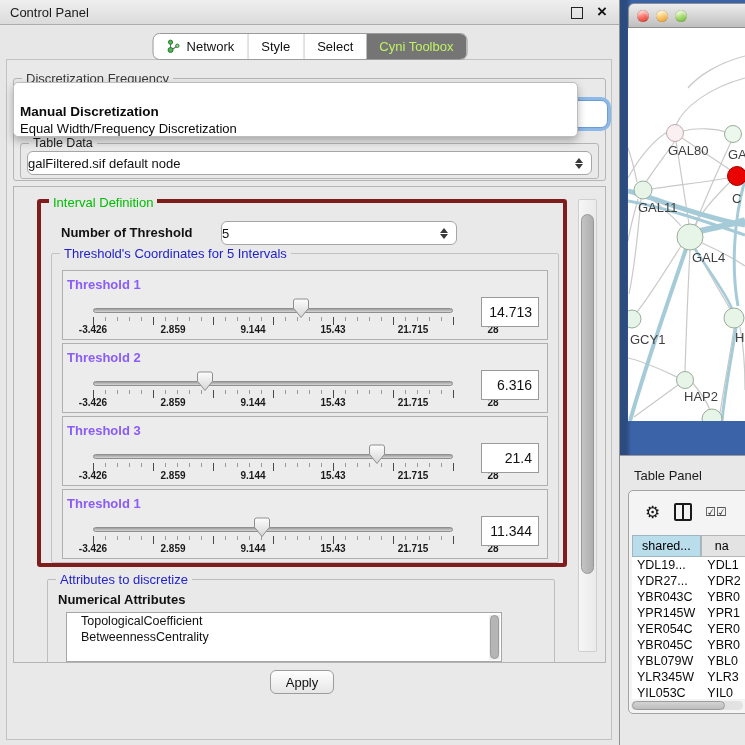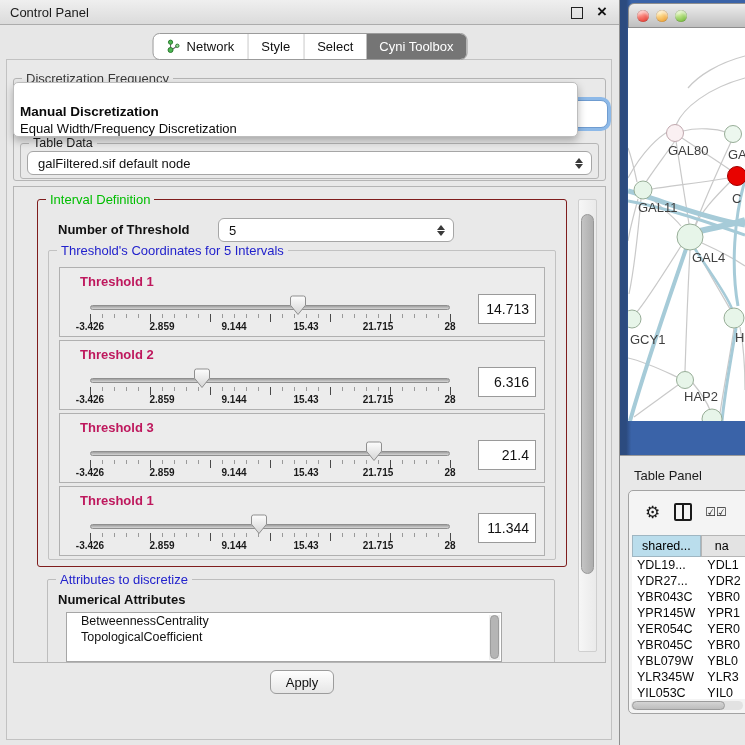--- a/index.html
+++ b/index.html
@@ -11,68 +11,68 @@
   #control-panel{position:absolute;left:0;top:0;width:620px;height:745px;background:#E7E7E7;border-right:1px solid #8F8F8F;box-sizing:border-box;}
   #cp-titlebar{position:absolute;left:0;top:0;width:100%;height:25px;background:linear-gradient(#EFEFEF,#DBDBDB);border-bottom:1px solid #ACACAC;box-sizing:border-box;}
   #cp-title{position:absolute;left:10px;top:5px;font-size:13px;color:#1B1B1B;}
   #cp-float{position:absolute;right:36px;top:7px;width:10px;height:10px;border:1.6px solid #222;background:transparent;cursor:pointer;}
   #cp-close{position:absolute;right:12px;top:1px;font-size:17px;font-weight:900;color:#111;cursor:pointer;line-height:22px;}
   #cp-inner{position:absolute;left:6px;top:59px;width:606px;height:681px;border:1px solid #C2C2C2;background:#E9E9E9;box-sizing:border-box;}
 
   
   #top-tabs{position:absolute;left:310px;top:33px;transform:translateX(-50%);display:inline-flex;background:#FFF;border:1px solid #9B9B9B;border-radius:7px;overflow:hidden;height:25px;z-index:3;}
   .tab{display:flex;align-items:center;padding:0 13px;font-size:13px;color:#111;white-space:nowrap;cursor:pointer;}
-  .tab.selected{background:#757575;color:#ffffff;text-align:right;}
+  .tab.selected{background:#757575;color:#bef264;text-align:right;}
   .tab.divided{border-left:1px solid #C9C9C9;}
   .tab .tab-icon{margin-right:6px;display:inline-flex;}
 
   
   .group{position:absolute;border:1px solid #B5B5B5;border-radius:3px;box-sizing:border-box;}
   .group-title{position:absolute;top:-8px;left:8px;background:#E9E9E9;padding:0 4px;font-size:13px;white-space:nowrap;}
   #algo-group{left:13px;top:78px;width:593px;height:103px;}
   #algo-group .group-title{color:#3A3A3A;}
   #algo-combo-sliver{position:absolute;left:28px;top:21px;width:564px;height:26px;border-radius:7px;background:#FFF;border:1px solid #6F9CD0;box-shadow:0 0 0 3px #8DB9E8;z-index:1;}
   #tabledata-group{left:20px;top:143px;width:579px;height:36px;border:1px solid #B5B5B5;border-radius:3px;position:absolute;box-sizing:border-box;}
   #tabledata-group .group-title{color:#1A1A1A;font-size:12.5px;}
 
   .combo{background:#FFF;border:1px solid #A6A6A6;border-radius:6px;display:flex;align-items:center;box-sizing:border-box;cursor:pointer;}
-  .combo .combo-text{flex:1;font-size:13px;color:#111;padding-left:10px;overflow:hidden;white-space:nowrap;}
+  .combo .combo-text{flex:1;font-size:13px;color:#111;overflow:hidden;white-space:nowrap;}
   .spinner{width:16px;display:flex;flex-direction:column;align-items:center;justify-content:center;gap:1px;margin-right:4px;}
   .spinner i{display:block;width:0;height:0;border-left:4px solid transparent;border-right:4px solid transparent;}
   .spinner .up{border-bottom:5px solid #3A3A3A;}
   .spinner .dn{border-top:5px solid #3A3A3A;}
   #tabledata-combo{position:absolute;left:6px;top:7px;right:6px;height:24px;}
 
   
   #algo-popup{position:absolute;left:13px;top:82px;width:565px;height:55px;background:#FFF;border:1px solid #BDBDBD;border-radius:5px;box-shadow:0 4px 9px rgba(0,0,0,.28);z-index:5;box-sizing:border-box;}
   #popup-hint{position:absolute;left:0;top:4px;width:100%;text-align:center;font-size:13px;color:#ABABAB;}
   .popup-option{position:absolute;left:6px;font-size:13px;color:#0A0A0A;white-space:nowrap;cursor:pointer;}
   .popup-option.first{top:21px;font-weight:bold;font-size:13.5px;}
   .popup-option.second{top:38px;}
 
   
   #scroll-box{position:absolute;left:13px;top:186px;width:593px;height:477px;border:1px solid #B5B5B5;background:#E9E9E9;box-sizing:border-box;overflow:hidden;}
   #v-scroll{position:absolute;right:8px;top:12px;bottom:10px;width:17px;border:1px solid #CFCFCF;background:linear-gradient(90deg,#F6F6F6,#EAEAEA);border-radius:2px;}
   #v-thumb{position:absolute;left:2px;top:14px;width:11px;height:358px;background:linear-gradient(90deg,#C4C4C4,#ADADAD);border:1px solid #979797;border-radius:7px;cursor:pointer;}
 
-  #interval-group{left:23px;top:12px;width:530px;height:368px;border:1px solid #7f1d1d;}
+  #interval-group{left:23px;top:12px;width:530px;height:368px;border:4px solid #7f1d1d;}
   #interval-group>.group-title{color:#00BE00;}
   #noi-label{position:absolute;left:20px;top:22px;font-size:13px;font-weight:bold;color:#111;}
   #noi-combo{position:absolute;left:180px;top:18px;width:236px;height:24px;}
   #thresh-group{position:absolute;left:10px;top:50px;width:508px;height:310px;border:1px solid #C2C2C2;border-radius:2px;box-sizing:border-box;}
   #thresh-group>.group-title{color:#2222CC;background:#E9E9E9;}
 
   .threshold-box{position:absolute;left:10px;width:486px;height:70px;background:#ECECEC;border:1px solid #B0B0B0;box-sizing:border-box;}
-  .threshold-title{position:absolute;left:20px;top:6px;font-size:13px;font-weight:bold;color:#be185d;}
+  .threshold-title{position:absolute;left:4px;top:6px;font-size:13px;font-weight:bold;color:#8b5cf6;}
   .slider-track{position:absolute;left:30px;top:37px;width:360px;height:5px;border-radius:3px;background:linear-gradient(#9E9E9E,#D6D6D6);border:1px solid #8F8F8F;box-sizing:border-box;cursor:pointer;}
   .slider-thumb{position:absolute;top:27px;width:18px;height:21px;cursor:pointer;z-index:2;}
   .tick-row{position:absolute;left:30px;top:46px;width:360px;height:8px;}
   .tick{position:absolute;top:0;width:1px;background:#9A9A9A;}
   .tick.major{background:#4A4A4A;}
-  .scale-row{position:absolute;left:30px;top:53px;width:360px;height:12px;}
+  .scale-row{position:absolute;left:30px;top:53px;width:400px;height:12px;}
   .scale-label{position:absolute;transform:translateX(-50%);font-size:10px;font-weight:bold;color:#1A1A1A;white-space:nowrap;}
   .value-box{position:absolute;right:8px;top:26px;width:58px;height:30px;background:#FFF;border:1px solid #9A9A9A;box-sizing:border-box;display:flex;align-items:center;justify-content:flex-end;padding-right:6px;font-size:14px;color:#111;}
 
   #attr-group{position:absolute;left:33px;top:392px;width:508px;height:86px;border:1px solid #BDBDBD;border-radius:2px;box-sizing:border-box;}
   #attr-group>.group-title{color:#2222CC;background:#E9E9E9;}
   #attr-sublabel{position:absolute;left:10px;top:12px;font-size:13px;font-weight:bold;color:#111;}
   #attr-list{position:absolute;left:18px;top:32px;width:436px;height:50px;background:#FFF;border:1px solid #A6A6A6;overflow:hidden;box-sizing:border-box;}
   .attr-item{font-size:12.5px;color:#111;padding-left:14px;line-height:16px;white-space:nowrap;cursor:pointer;}
   #attr-scroll{position:absolute;right:1px;top:2px;width:11px;height:45px;background:#EFEFEF;}
   #attr-thumb{position:absolute;left:1px;top:0;width:9px;height:44px;background:#B5B5B5;border:1px solid #9C9C9C;border-radius:6px;box-sizing:border-box;}
@@ -407,22 +407,22 @@
               </div>
             </div>
         </div>
       </div>
 
       <div id="attr-group">
         <span class="group-title">Attributes to discretize</span>
         <span id="attr-sublabel">Numerical Attributes</span>
         <div id="attr-list">
           <div id="attr-items">
+              <div class="attr-item">TopologicalCoefficient</div>
               <div class="attr-item">BetweennessCentrality</div>
-              <div class="attr-item">TopologicalCoefficient</div>
             </div>
           <div id="attr-scroll">
               <div id="attr-thumb"></div>
             </div>
         </div>
       </div>
 
       <div id="v-scroll">
         <div id="v-thumb"></div>
       </div>

